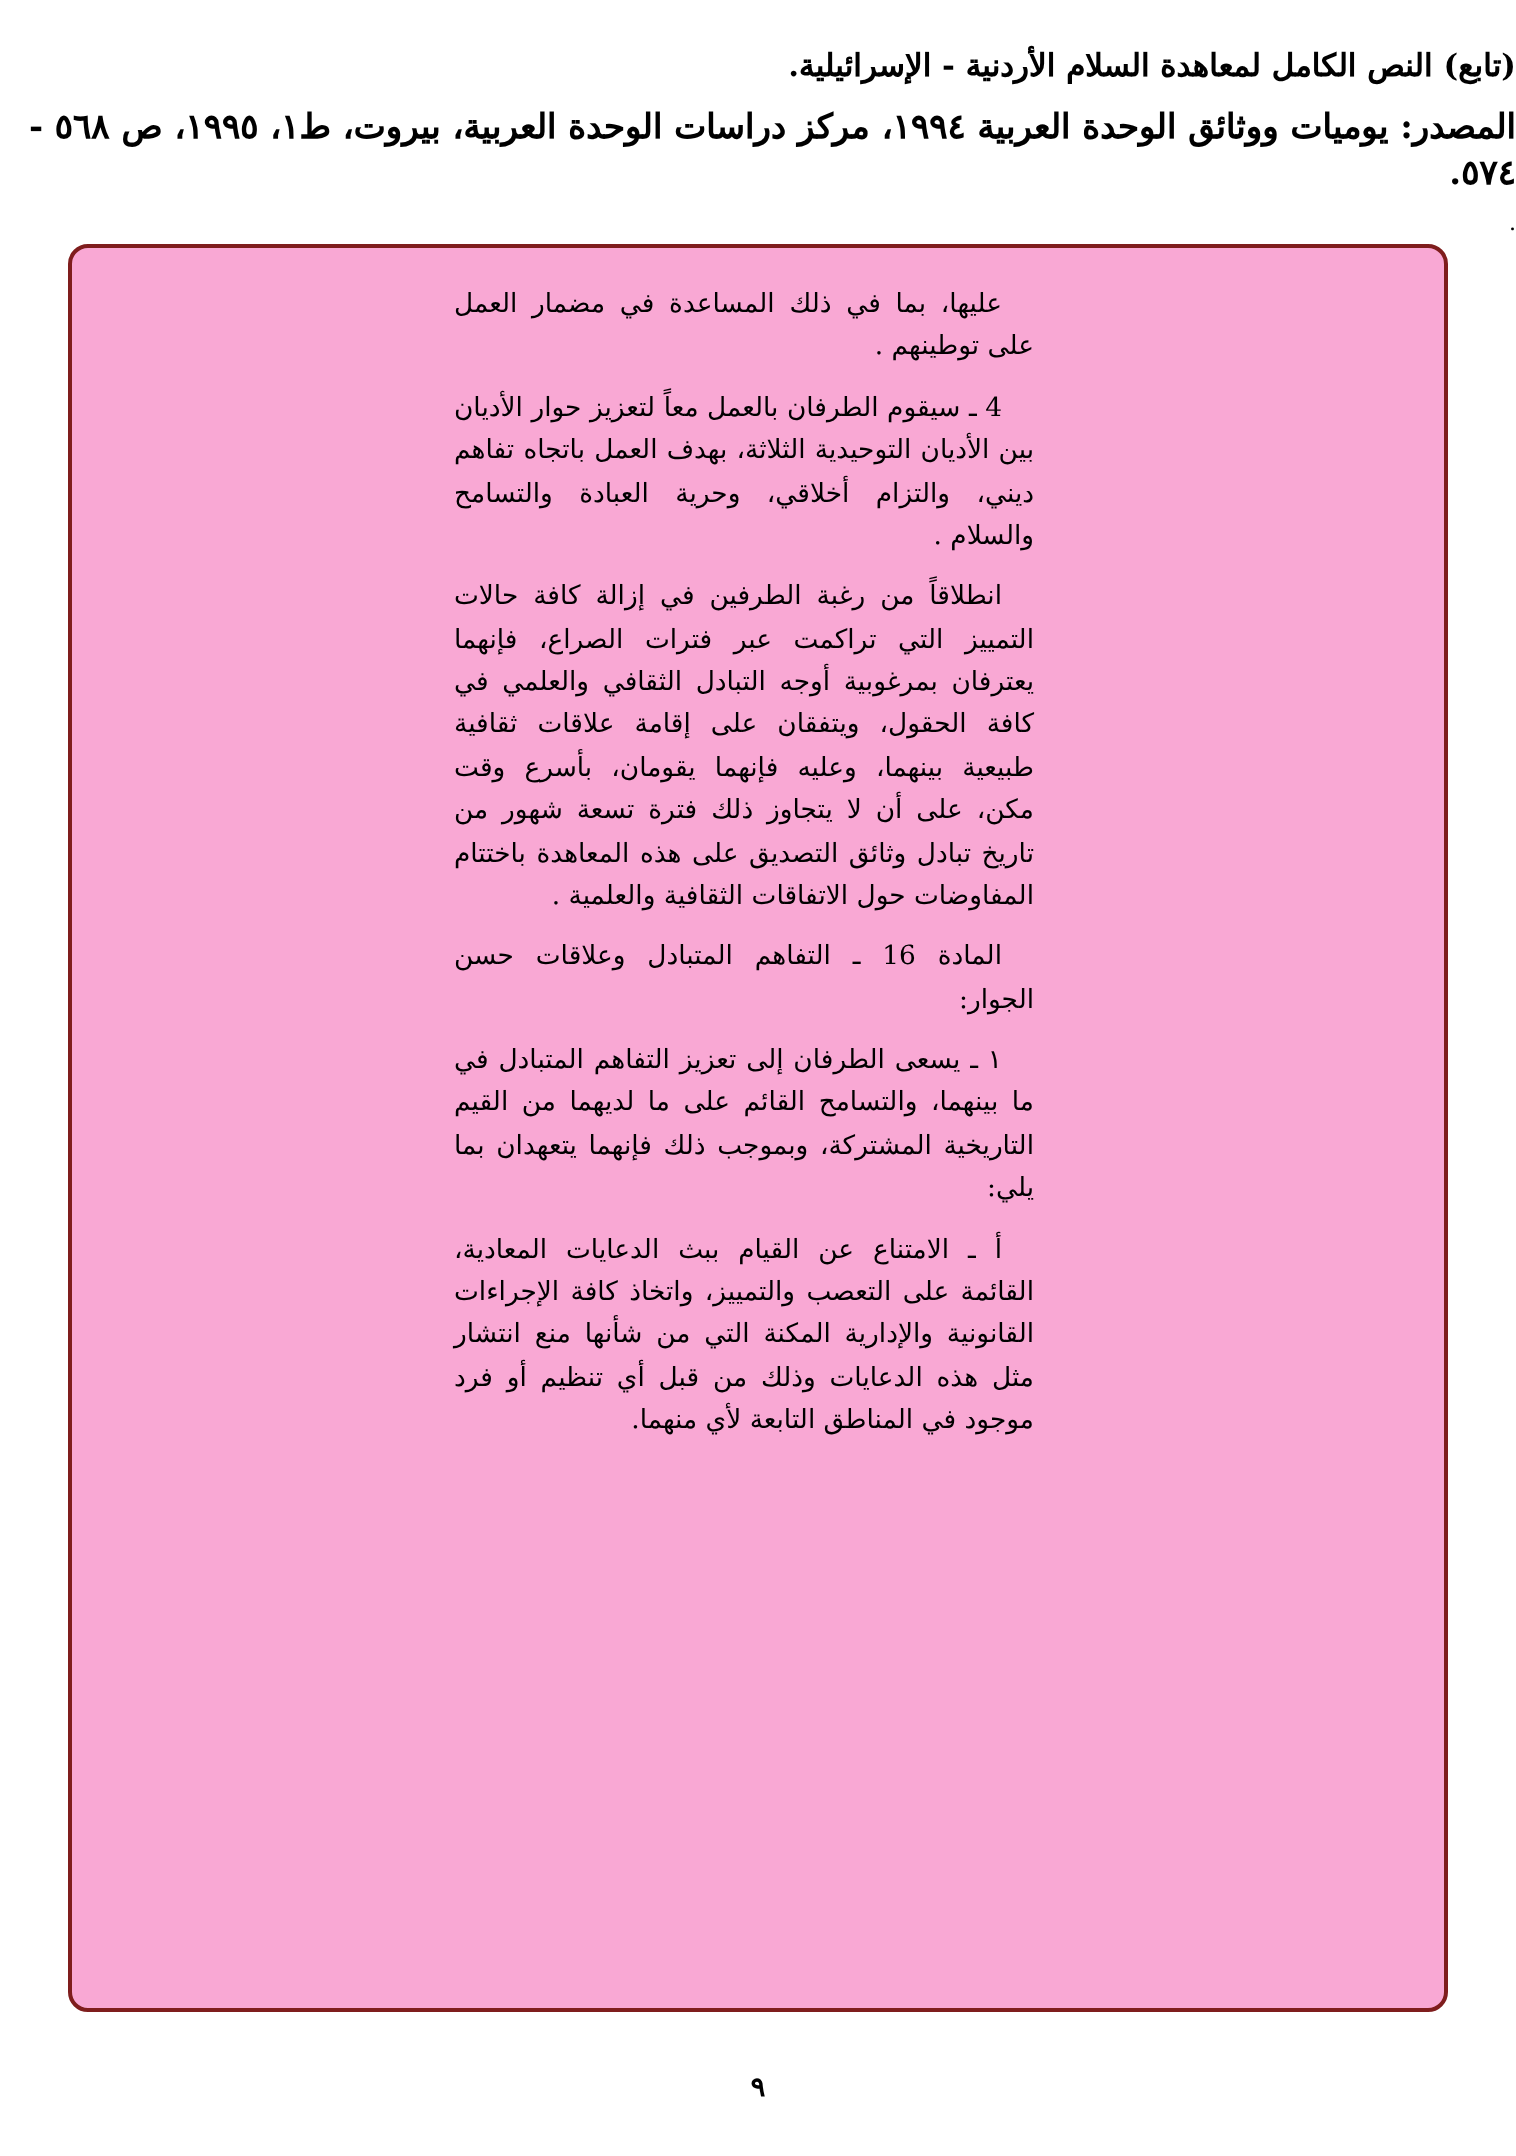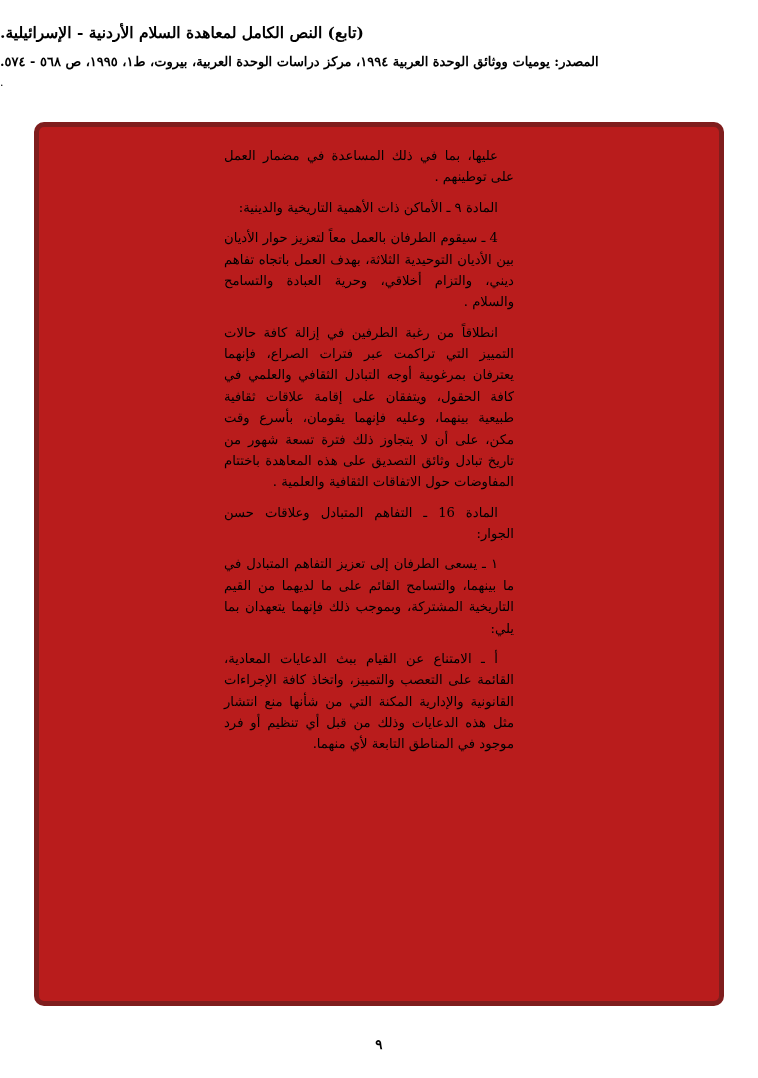--- a/index.html
+++ b/index.html
@@ -17,52 +17,52 @@
   }
   .page {
     position: absolute;
     inset: 0;
   }
   .doc-header {
     position: absolute;
     top: 22px;
     left: 0;
     right: 0;
-    text-align: left;
+    text-align: right;
   }
   .doc-title {
     font-size: 15.5px;
     font-weight: bold;
     letter-spacing: 0px;
     direction: rtl;
     line-height: 1.4;
   }
   .doc-source {
     margin-top: 9px;
-    font-size: 13px;
+    font-size: 17px;
     font-weight: bold;
     direction: rtl;
     line-height: 1.4;
   }
   .header-dot {
     margin-top: 6px;
     font-size: 11px;
     line-height: 1;
     color: #000;
   }
   .frame {
     position: absolute;
     top: 122px;
     left: 34px;
     width: 690px;
     height: 884px;
-    border: 5px solid #7f1d1d;
+    border: 2px solid #7f1d1d;
     border-radius: 10px;
     box-sizing: border-box;
-    background: #b91c1c;
+    background: #f9a8d4;
   }
   .content {
     position: absolute;
     top: 18px;
     right: 205px;
     width: 290px;
     direction: rtl;
     text-align: justify;
     text-align-last: right;
     font-size: 13.2px;
@@ -91,21 +91,20 @@
 
   <div class="doc-header">
     <div class="doc-title">(تابع) النص الكامل لمعاهدة السلام الأردنية - الإسرائيلية.</div>
     <div class="doc-source">المصدر: يوميات ووثائق الوحدة العربية ١٩٩٤، مركز دراسات الوحدة العربية، بيروت، ط١، ١٩٩٥، ص ٥٦٨ - ٥٧٤.</div>
     <div class="header-dot">.</div>
   </div>
 
   <div class="frame">
     <div class="content">
       <p class="indent">عليها، بما في ذلك المساعدة في مضمار العمل على توطينهم .</p>
-      <p class="indent">المادة ٩ ـ الأماكن ذات الأهمية التاريخية والدينية:</p>
       <p class="indent">4 ـ سيقوم الطرفان بالعمل معاً لتعزيز حوار الأديان بين الأديان التوحيدية الثلاثة، بهدف العمل باتجاه تفاهم ديني، والتزام أخلاقي، وحرية العبادة والتسامح والسلام .</p>
       <p class="indent">انطلاقاً من رغبة الطرفين في إزالة كافة حالات التمييز التي تراكمت عبر فترات الصراع، فإنهما يعترفان بمرغوبية أوجه التبادل الثقافي والعلمي في كافة الحقول، ويتفقان على إقامة علاقات ثقافية طبيعية بينهما، وعليه فإنهما يقومان، بأسرع وقت مكن، على أن لا يتجاوز ذلك فترة تسعة شهور من تاريخ تبادل وثائق التصديق على هذه المعاهدة باختتام المفاوضات حول الاتفاقات الثقافية والعلمية .</p>
       <p class="indent">المادة 16 ـ التفاهم المتبادل وعلاقات حسن الجوار:</p>
       <p class="indent">١ ـ يسعى الطرفان إلى تعزيز التفاهم المتبادل في ما بينهما، والتسامح القائم على ما لديهما من القيم التاريخية المشتركة، وبموجب ذلك فإنهما يتعهدان بما يلي:</p>
       <p class="indent">أ ـ الامتناع عن القيام ببث الدعايات المعادية، القائمة على التعصب والتمييز، واتخاذ كافة الإجراءات القانونية والإدارية المكنة التي من شأنها منع انتشار مثل هذه الدعايات وذلك من قبل أي تنظيم أو فرد موجود في المناطق التابعة لأي منهما.</p>
     </div>
   </div>
 
   <div class="page-number">٩</div>
 

